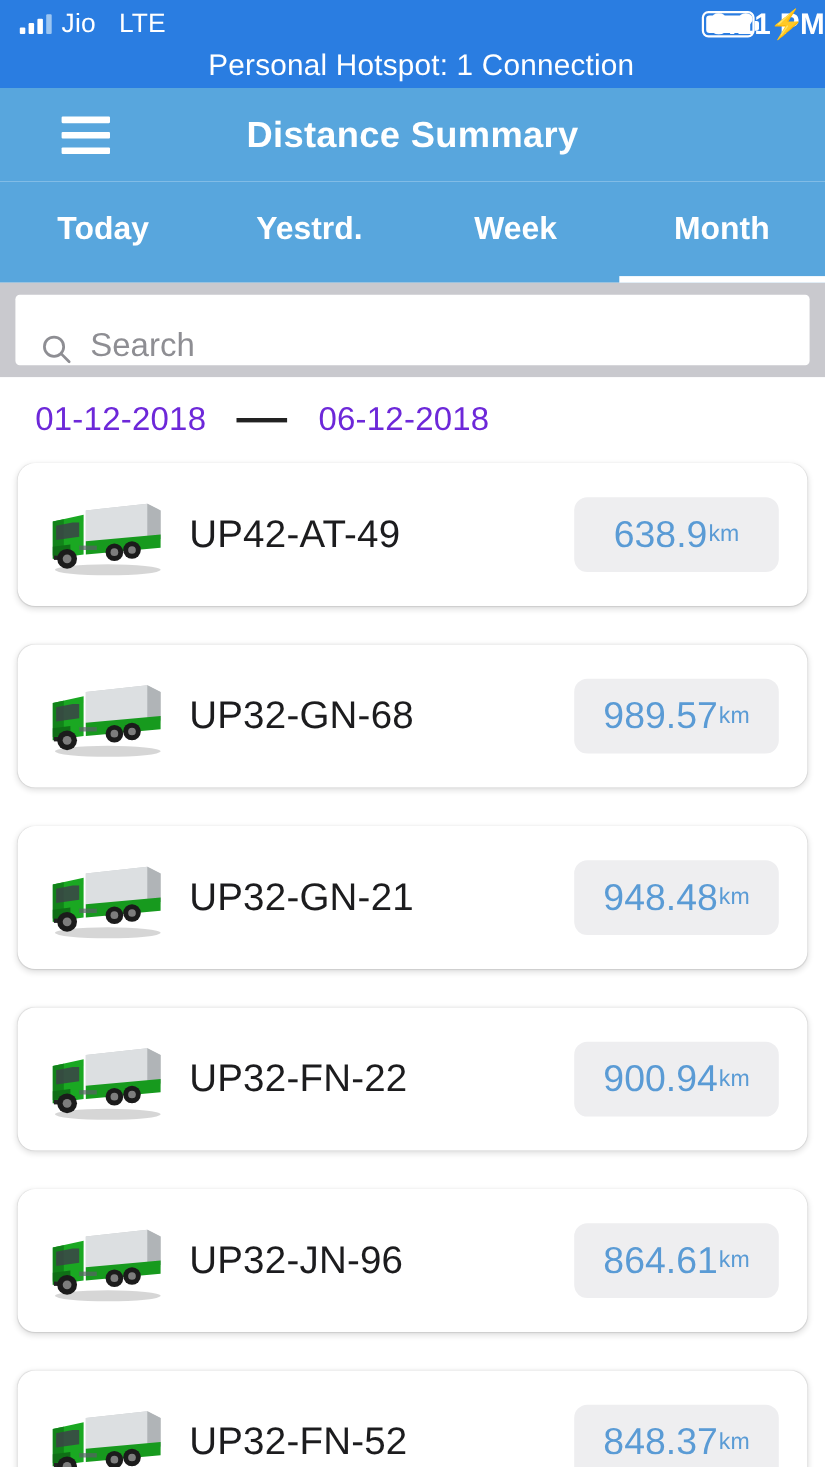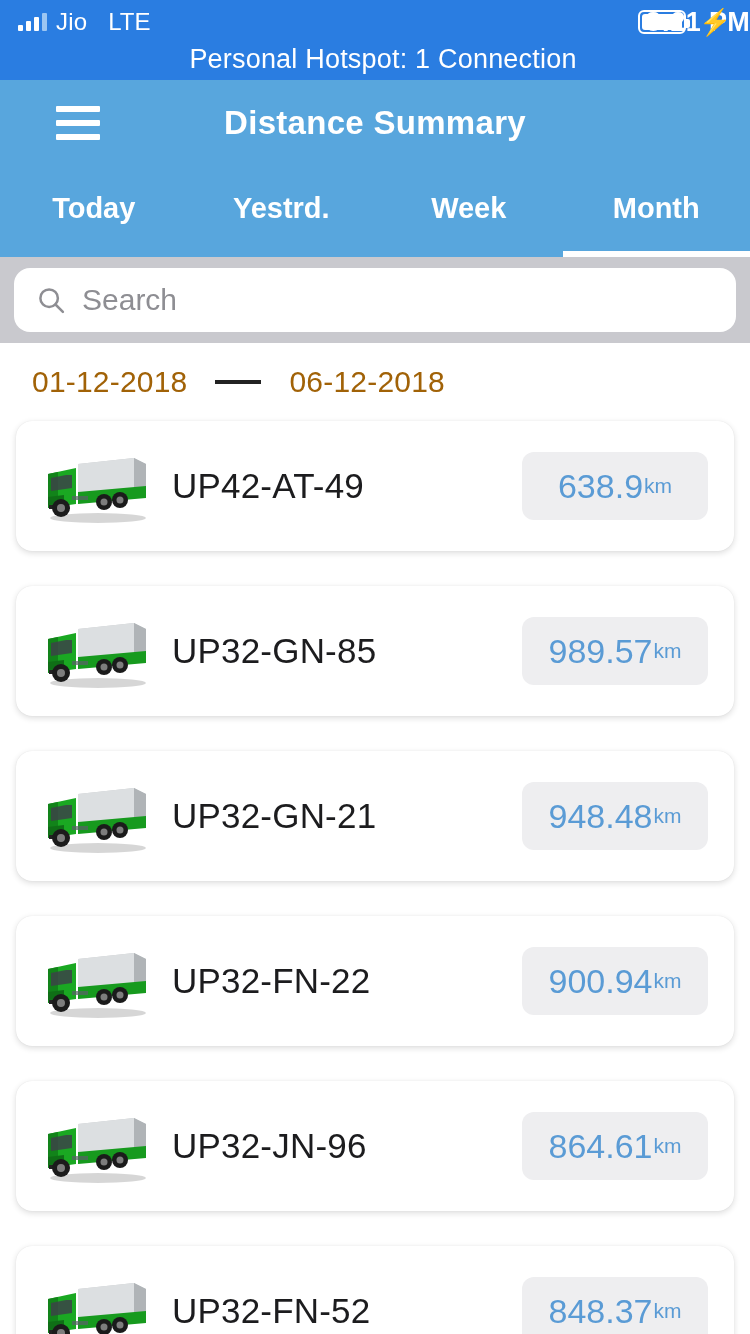--- a/index.html
+++ b/index.html
@@ -80,32 +80,32 @@
     content:""; position:absolute; left:0; right:0; bottom:0;
     height:6px; background:#ffffff;
   }
 
   
   .searchwrap{
     height:86px; background:#c9c9ce; display:flex; align-items:center;
     padding:0 14px;
   }
   .searchbox{
-    flex:1; height:64px; background:#ffffff; border-radius:16px;
-    display:flex; align-items:center; padding:0 22px; gap:16px;
+    flex:1; height:64px; background:#ffffff; border-radius:4px;
+    display:flex; align-items:flex-end; padding:0 22px; gap:16px;
   }
   .search-icon{ width:30px; height:30px; flex:0 0 auto; display:block; }
   .search-ph{ font-size:30px; color:#8e8e93; }
 
   
   .daterange{
     height:78px; display:flex; align-items:center; padding:0 32px;
     background:#ffffff;
   }
-  .date{ font-size:30px; color:#a16207; cursor:pointer; letter-spacing:.2px; }
+  .date{ font-size:30px; color:#6d28d9; cursor:pointer; letter-spacing:.2px; }
   .dash{
     width:46px; height:4px; background:#222222; margin:0 28px; flex:0 0 auto;
   }
 
   
   .list{ padding:0 16px; background:#ffffff; }
   .card{
     background:#ffffff; border-radius:16px; height:130px;
     margin-bottom:35px; display:flex; align-items:center;
     padding:0 26px; cursor:pointer;
@@ -225,21 +225,21 @@
       <polygon points="6,49 22,47 22,55 6,57" fill="#0f6f16"></polygon>
       <rect x="7" y="57" width="16" height="4" fill="#222"></rect>
       <circle cx="19" cy="60" r="9" fill="#1b1b1b"></circle>
       <circle cx="19" cy="60" r="4" fill="#7d7d7d"></circle>
       <circle cx="62" cy="54" r="8" fill="#1b1b1b"></circle>
       <circle cx="62" cy="54" r="3.5" fill="#7d7d7d"></circle>
       <circle cx="78" cy="52" r="8" fill="#1b1b1b"></circle>
       <circle cx="78" cy="52" r="3.5" fill="#7d7d7d"></circle>
       <rect x="30" y="48" width="16" height="4" fill="#5a6166" opacity=".7"></rect>
     </svg>
-    <span class="plate">UP32-GN-85</span>
+    <span class="plate">UP32-GN-68</span>
     <div class="badge">
       <span class="val">989.57</span>
           <span class="unit">km</span>
     </div>
   </div>
 
   <div class="card">
     <svg class="truck-icon" viewBox="0 0 108 76">
       <ellipse cx="56" cy="70" rx="48" ry="5" fill="#000" opacity=".16"></ellipse>
       <polygon points="36,16 92,10 104,16 104,42 36,48" fill="#c9ccce"></polygon>

